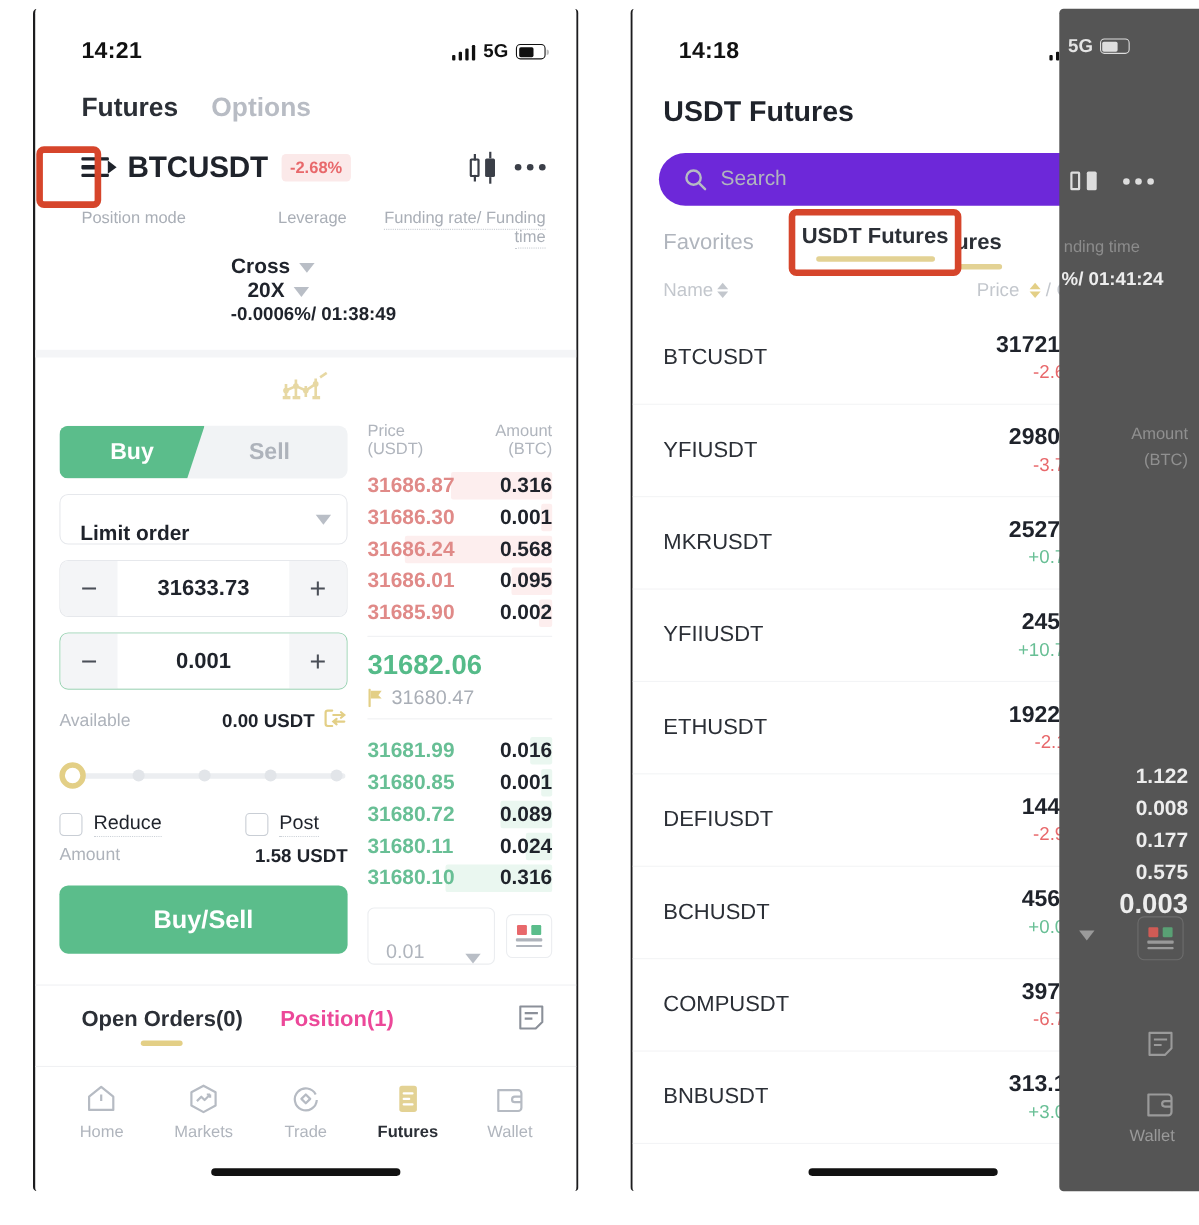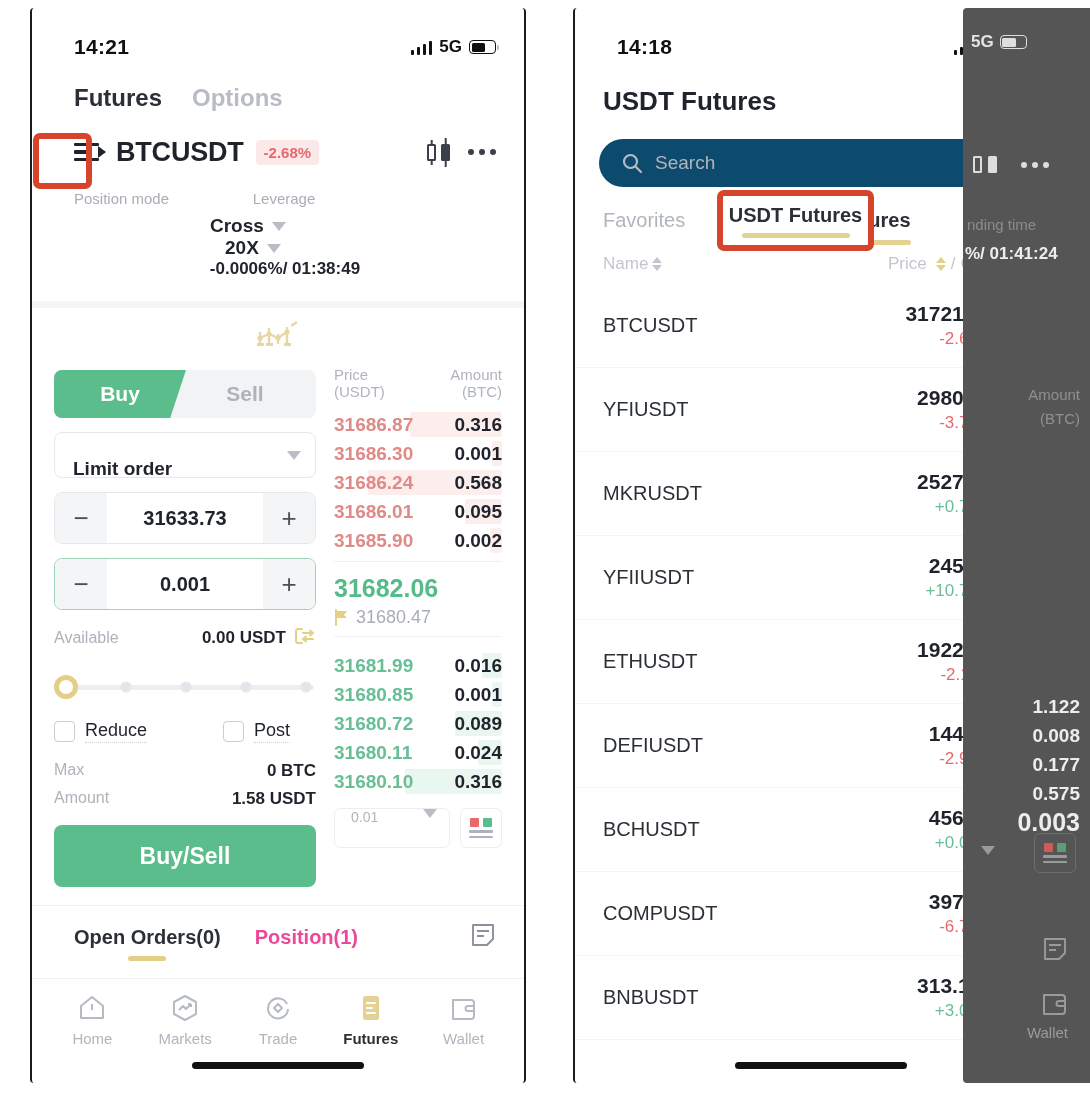--- a/index.html
+++ b/index.html
@@ -110,21 +110,21 @@
   .obrow .bar{position:absolute;right:0;top:2px;bottom:2px;border-radius:2px;}
   .ask .p{color:#e08a88}
   .bid .p{color:#68bf95}
   .ask .bar{background:#fdeeee}
   .bid .bar{background:#eaf7f0}
   .mid{padding:12px 0 4px 0;border-top:1.5px solid #f0f1f3;margin-top:6px;}
   .mid .m1{font-size:25px;font-weight:bold;color:#55bb89;}
   .mid .m2{display:flex;align-items:center;gap:7px;font-size:18px;color:#a9aeb6;margin-top:4px;}
   .mid2-sep{border-top:1.5px solid #f0f1f3;margin-top:8px;}
   .tickrow{display:flex;align-items:center;gap:10px;margin-top:12px;}
-  .tick{flex:1;height:40px;border:1.5px solid #ebedf0;border-radius:6px;display:flex;align-items:flex-start;justify-content:space-between;padding:0 12px 0 16px;font-size:14px;color:#b0b5bd;box-sizing:border-box;}
+  .tick{flex:1;height:52px;border:1.5px solid #ebedf0;border-radius:6px;display:flex;align-items:flex-end;justify-content:space-between;padding:0 12px 0 16px;font-size:18px;color:#b0b5bd;box-sizing:border-box;}
   .depthico{width:42px;height:40px;border:1.5px solid #ebedf0;border-radius:6px;display:flex;flex-direction:column;align-items:center;justify-content:center;gap:3px;box-sizing:border-box;}
   .depthico .t{display:flex;gap:4px}
   .depthico .t i{width:9px;height:9px;display:block;border-radius:1px}
   .depthico .t i.r{background:#e8686b}.depthico .t i.g{background:#5bbd8b}
   .depthico .l{width:24px;height:2.5px;background:#aeb3bb;border-radius:1px}
 
   
   .otabs{border-top:1.5px solid #f0f1f3;margin-top:18px;display:flex;align-items:center;padding:16px 28px 0 42px;}
   .otab{font-size:20px;font-weight:bold;color:#2b2f36;position:relative;}
   .otab.inactive{color:#ec4899;margin-left:34px;}
@@ -132,21 +132,21 @@
   .note-ico{margin-left:auto;}
 
   .navbar{display:flex;border-top:1.5px solid #f0f1f3;margin-top:26px;padding:14px 14px 0 14px;}
   .nav{flex:1;display:flex;flex-direction:column;align-items:center;gap:7px;}
   .nav .lb{font-size:15px;color:#b0b5bd;}
   .nav.active .lb{color:#2b2f36;font-weight:bold;}
   .homebar{position:absolute;left:50%;transform:translateX(-50%);bottom:14px;width:172px;height:7px;background:#111;border-radius:4px;}
 
   
   .rtitle{font-size:26px;font-weight:bold;color:#1f232b;padding:22px 0 0 28px;}
-  .searchbar{margin:22px 24px 0 24px;height:48px;background:#0c4a6e;border-radius:24px;display:flex;align-items:center;gap:12px;padding:0 22px;text-align:right;}
+  .searchbar{margin:22px 24px 0 24px;height:48px;background:#6d28d9;border-radius:24px;display:flex;align-items:center;gap:12px;padding:0 22px;text-align:right;}
   .searchbar .ph{font-size:19px;color:#b0b5bd;}
   .rtabs{display:flex;align-items:flex-start;padding:22px 0 0 28px;gap:92px;position:relative;}
   .rtab{font-size:20px;color:#b0b5bd;}
   .rtab.active{color:#2b2f36;font-weight:bold;position:relative;}
   .rtab.active .ul{position:absolute;left:0;right:0;bottom:-13px;height:5px;background:#e3d294;border-radius:3px;}
   .colhead{display:flex;align-items:center;padding:22px 28px 0 28px;font-size:17px;color:#c3c7cd;}
   .colhead .r{margin-left:auto;display:flex;align-items:center;gap:5px;}
   .sorti{display:inline-flex;flex-direction:column;gap:2px;vertical-align:middle;margin-left:4px;}
   .sorti i{width:0;height:0;border-left:5px solid transparent;border-right:5px solid transparent;display:block;}
   .sorti i.u{border-bottom:6px solid #c3c7cd}
@@ -216,20 +216,21 @@
       <div class="dots">
             <i></i>
             <i></i>
             <i></i>
           </div>
     </div>
 
     <div class="inforow">
       <div class="c1">Position mode</div>
       <div class="c2">Leverage</div>
+      <div class="c3"><span class="dashed">Funding rate/ Funding time</span></div>
     </div>
     <div class="valrow">
       <div class="c1">
         <span>Cross</span>
         <span class="caret"></span>
       </div>
       <div class="c2">
         <span>20X</span>
         <span class="caret"></span>
       </div>
@@ -312,24 +313,20 @@
           <div class="chk">
             <span class="box"></span>
             <span class="t">Reduce</span>
           </div>
           <div class="chk">
             <span class="box"></span>
             <span class="t">Post</span>
           </div>
         </div>
 
-        <div class="kv">
-          <span>Max</span>
-          <span class="v">0 BTC</span>
-        </div>
         <div class="kv" style="margin-top:8px">
           <span>Amount</span>
           <span class="v">1.58 USDT</span>
         </div>
 
         <div class="cta">Buy/Sell</div>
       </div>
 
       <div class="colR">
         <div class="obhead">

